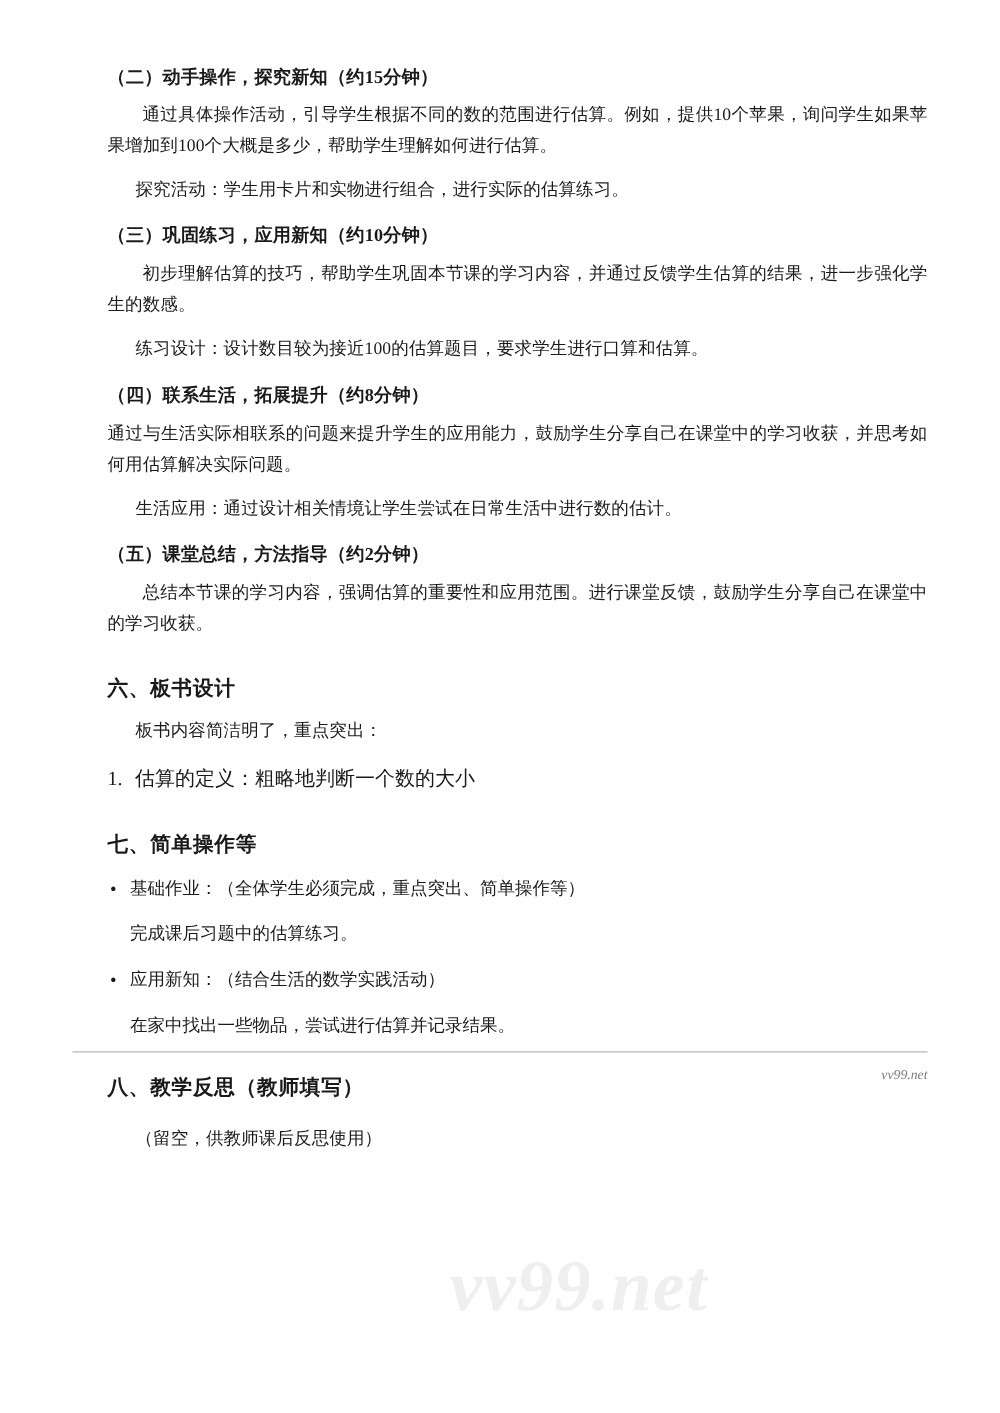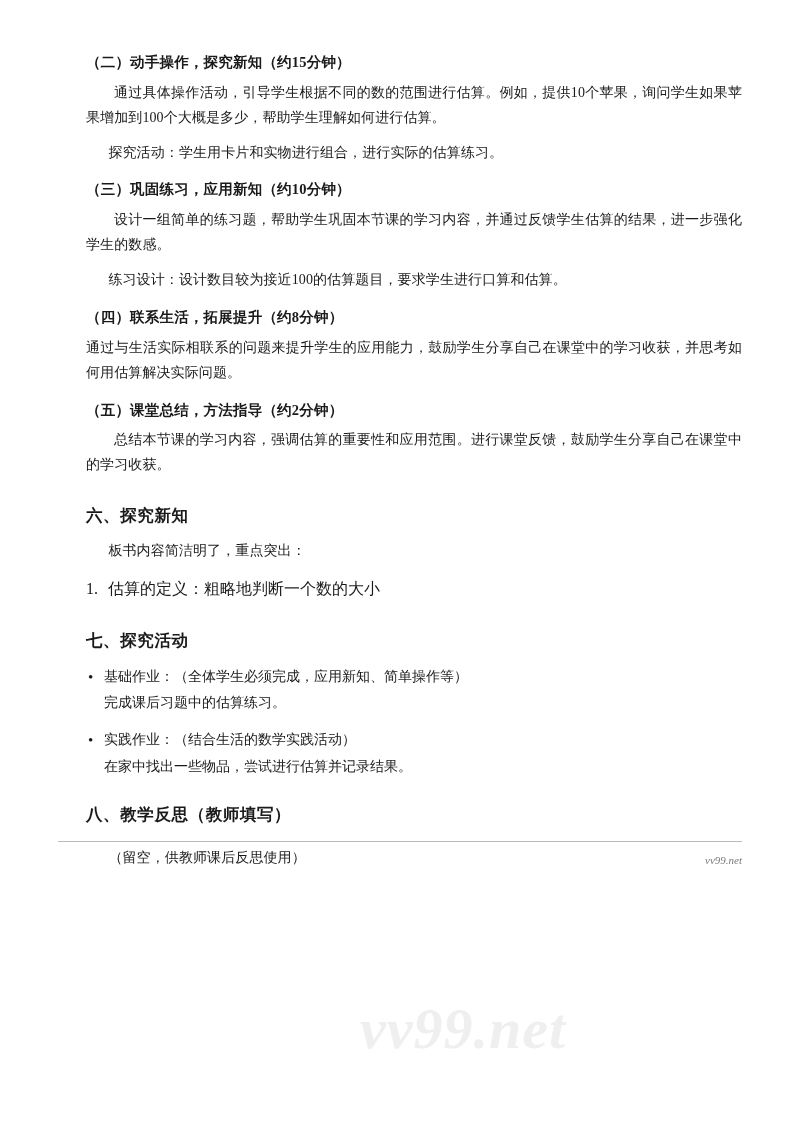--- a/index.html
+++ b/index.html
@@ -91,21 +91,21 @@
   }
   ul.bullets > li:before {
     content: "\2022";
     position: absolute;
     left: -16px;
     top: 0;
     font-size: 15px;
   }
   ul.bullets .sub {
     display: block;
-    margin-top: 1px;
+    margin-top: 11px;
   }
 
   .spacer-sm { height: 8px; }
 
   
   .watermark {
     position: absolute;
     left: 360px;
     top: 995px;
     font-family: "Liberation Serif", serif;
@@ -143,45 +143,46 @@
 
   <div class="watermark">vv99.net</div>
 
   <div class="content">
 
     <div class="subhead">（二）动手操作，探究新知（约15分钟）</div>
     <p class="body indent">通过具体操作活动，引导学生根据不同的数的范围进行估算。例如，提供10个苹果，询问学生如果苹果增加到100个大概是多少，帮助学生理解如何进行估算。</p>
     <p class="body indent1">探究活动：学生用卡片和实物进行组合，进行实际的估算练习。</p>
 
     <div class="subhead tight">（三）巩固练习，应用新知（约10分钟）</div>
-    <p class="body indent">设计一组简单的练习题，帮助学生巩固本节课的学习内容，并通过反馈学生估算的结果，进一步强化学生的数感。</p>
+    <p class="body indent">初步理解估算的技巧，帮助学生巩固本节课的学习内容，并通过反馈学生估算的结果，进一步强化学生的数感。</p>
     <p class="body indent1">练习设计：设计数目较为接近100的估算题目，要求学生进行口算和估算。</p>
 
     <div class="subhead tight">（四）联系生活，拓展提升（约8分钟）</div>
     <p class="body noindent">通过与生活实际相联系的问题来提升学生的应用能力，鼓励学生分享自己在课堂中的学习收获，并思考如何用估算解决实际问题。</p>
+    <p class="body indent1">生活应用：通过设计相关情境让学生尝试在日常生活中进行数的估计。</p>
 
     <div class="subhead tight">（五）课堂总结，方法指导（约2分钟）</div>
     <p class="body indent">总结本节课的学习内容，强调估算的重要性和应用范围。进行课堂反馈，鼓励学生分享自己在课堂中的学习收获。</p>
 
-    <div class="bighead">六、探究新知</div>
+    <div class="bighead">六、板书设计</div>
     <p class="body indent1">板书内容简洁明了，重点突出：</p>
     <ol class="numlist">
       <li>
         <span class="n">1.</span><span>估算的定义：粗略地判断一个数的大小</span>
       </li>
     </ol>
 
-    <div class="bighead">七、探究活动</div>
+    <div class="bighead">七、简单操作等</div>
     <ul class="bullets">
       <li>
-        <span>基础作业：（全体学生必须完成，应用新知、简单操作等）</span>
+        <span>基础作业：（全体学生必须完成，重点突出、简单操作等）</span>
         <span class="sub">完成课后习题中的估算练习。</span>
       </li>
       <li>
-        <span>实践作业：（结合生活的数学实践活动）</span>
+        <span>应用新知：（结合生活的数学实践活动）</span>
         <span class="sub">在家中找出一些物品，尝试进行估算并记录结果。</span>
       </li>
     </ul>
 
     <div class="bighead" style="margin-top:24px;">八、教学反思（教师填写）</div>
     <div class="spacer-sm"></div>
     <p class="body indent1">（留空，供教师课后反思使用）</p>
 
   </div>
 

